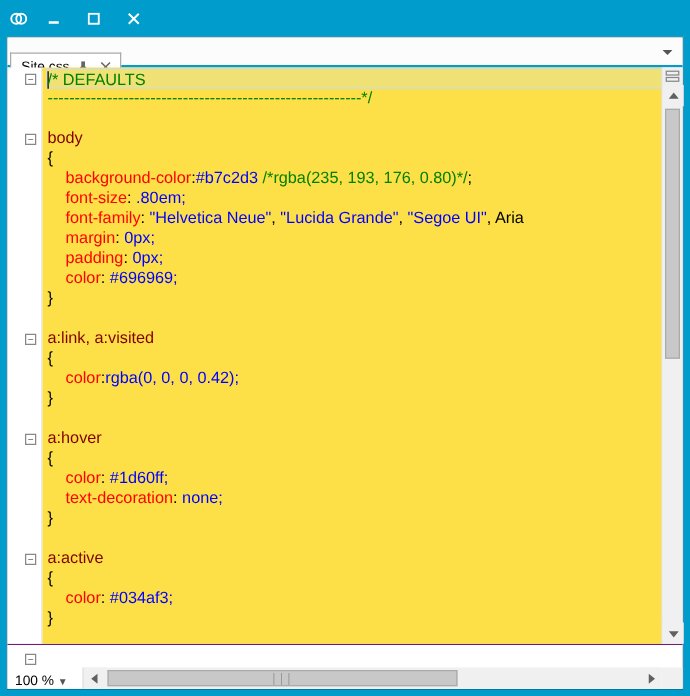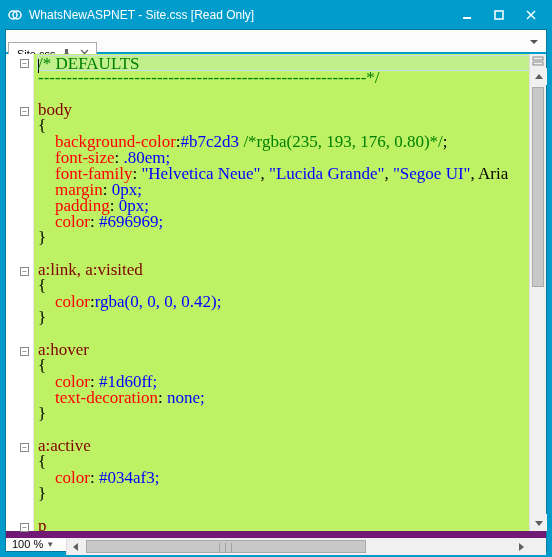--- a/index.html
+++ b/index.html
@@ -108,28 +108,28 @@
     border: 1px solid #888;
     background: #fff;
     font-size: 8px;
     line-height: 7px;
     text-align: center;
     color: #555;
     cursor: pointer;
   }
   .code {
     flex: 1;
-    font-family: Liberation Serif, serif;
-    font-size: 17px;
+    font-family: Liberation Sans, sans-serif;
+    font-size: 13px;
     line-height: 16px;
     white-space: pre;
     padding: 2px 0 2px 4px;
     overflow: hidden;
     color: #000;
-    background: #bef264;
+    background: #fde047;
     position: relative;
   }
   .code .line { height: 16px; }
   .caret-line {
     background: linear-gradient(to bottom, rgba(200,230,255,0.25), rgba(200,230,255,0.25));
     border: 1px solid #c8dcf0;
     margin: -1px;
   }
   .c-comment { color: #008000; }
   .c-sel { color: #800000; }
@@ -170,24 +170,24 @@
     cursor: pointer;
   }
   .splitter-icon {
     height: 14px;
     display: flex; align-items: center; justify-content: center;
     color: #777;
     cursor: pointer;
     background: #f0f0f0;
   }
   .statusbar {
-    height: 20px;
-    display: flex;
-    align-items: flex-start;
-    border-top: 7px solid #701a75;
+    height: 36px;
+    display: flex;
+    align-items: flex-end;
+    border-top: 1px solid #701a75;
     background: #fff;
     font-size: 11px;
   }
   .zoom {
     width: 60px;
     padding: 0 2px 0 6px;
     display: flex;
     align-items: center;
     gap: 3px;
   }
@@ -227,21 +227,20 @@
 
 <div class="window">
 
   <div class="titlebar">
     <span class="app-icon">
       <svg width="14" height="14" viewBox="0 0 14 14">
           <circle cx="5" cy="7" r="4" fill="none" stroke="#fff" stroke-width="1.5"></circle>
           <circle cx="9" cy="7" r="4" fill="none" stroke="#fff" stroke-width="1.5"></circle>
         </svg>
     </span>
-    <span class="title">WhatsNewASPNET - Site.css [Read Only]</span>
     <div class="win-btns">
       <div class="win-btn">
         <svg width="10" height="10">
             <rect x="1" y="7" width="8" height="2" fill="#fff"></rect>
           </svg>
       </div>
       <div class="win-btn">
         <svg width="10" height="10">
             <rect x="1" y="1" width="8" height="8" fill="none" stroke="#fff" stroke-width="1.5"></rect>
           </svg>

